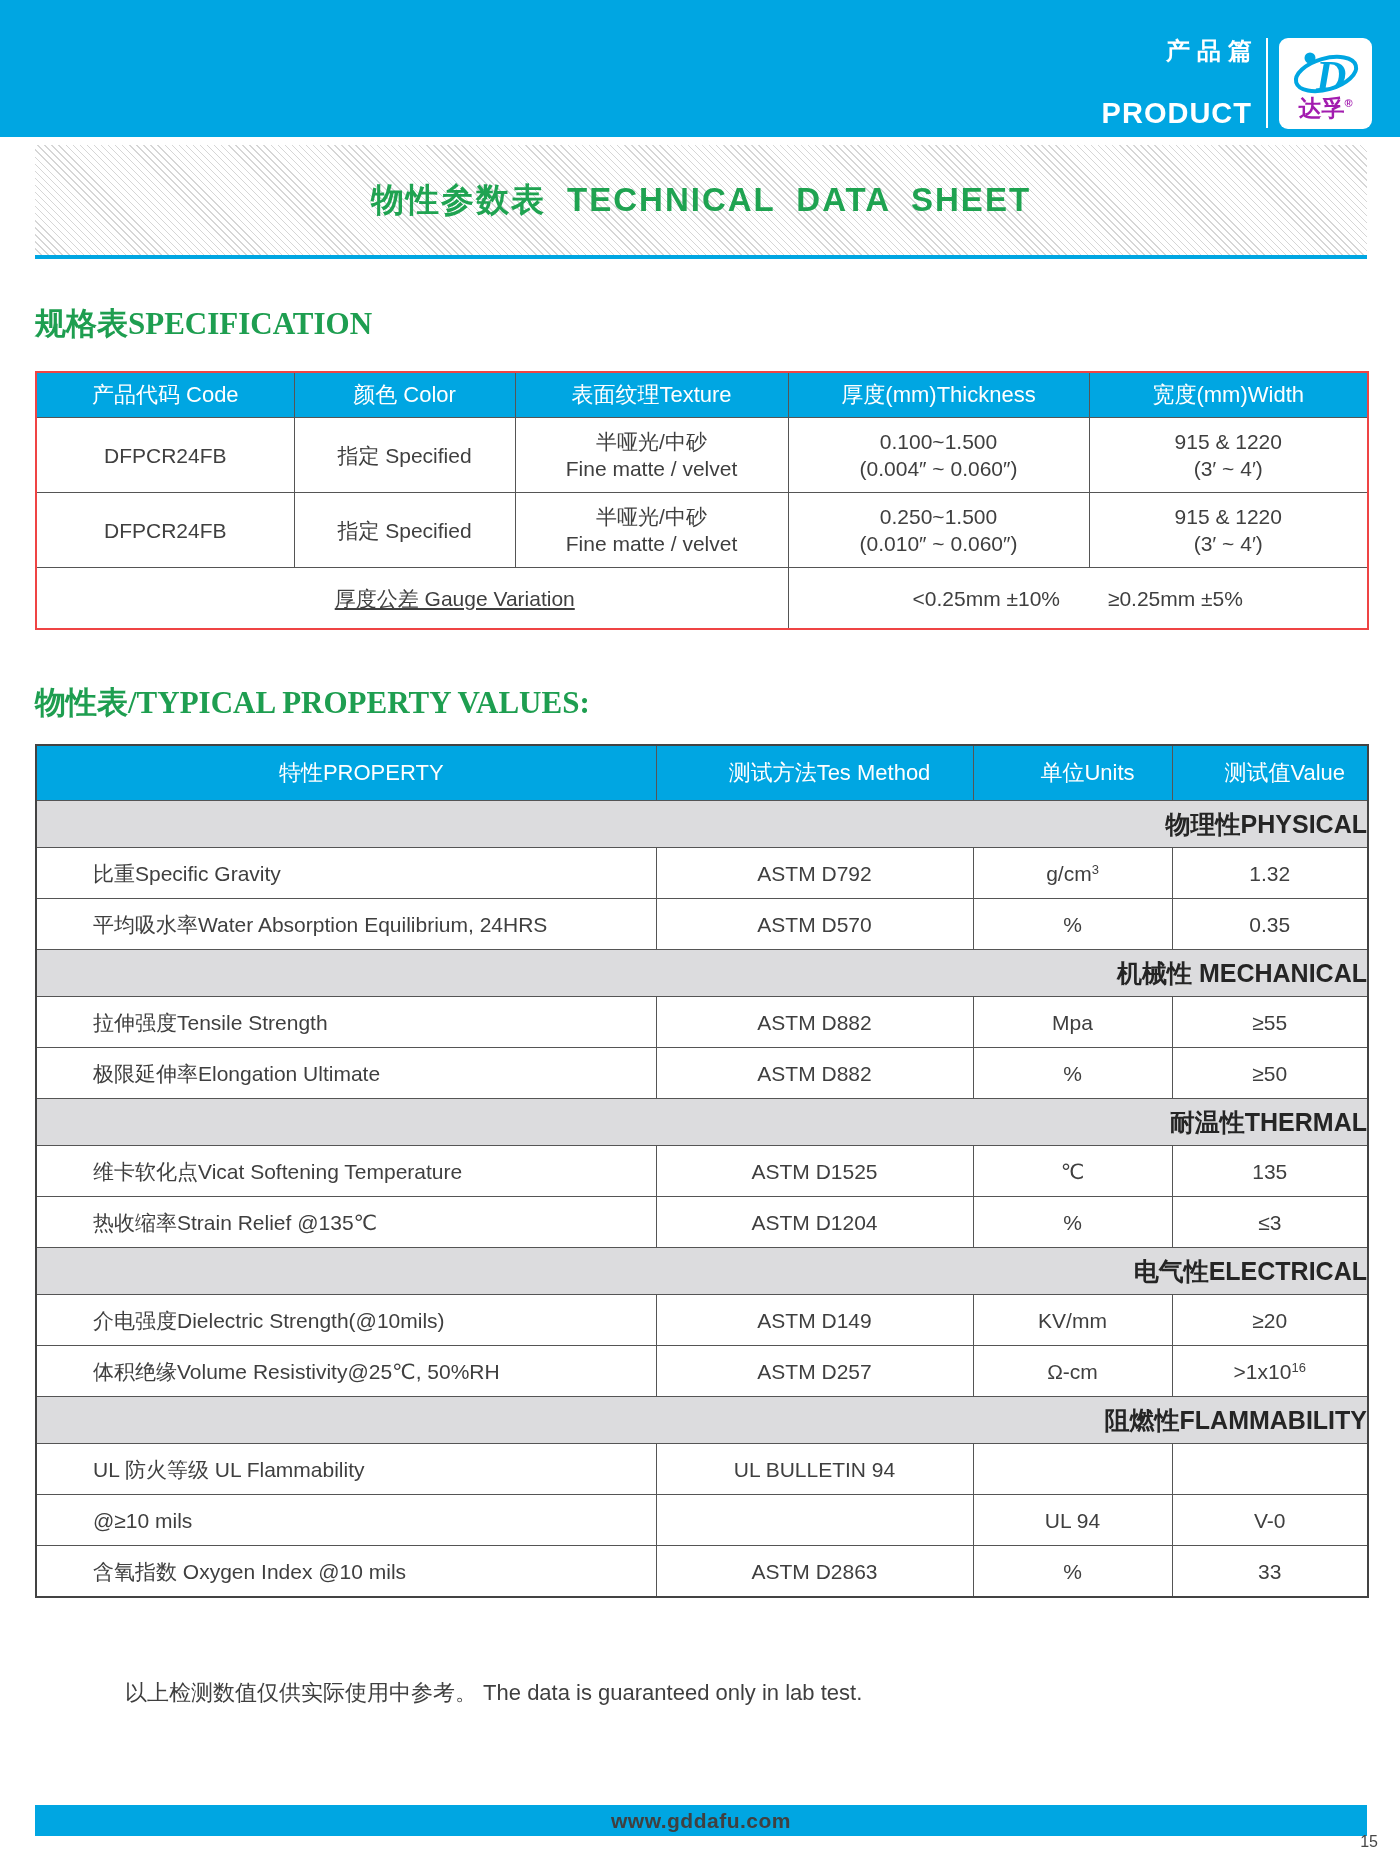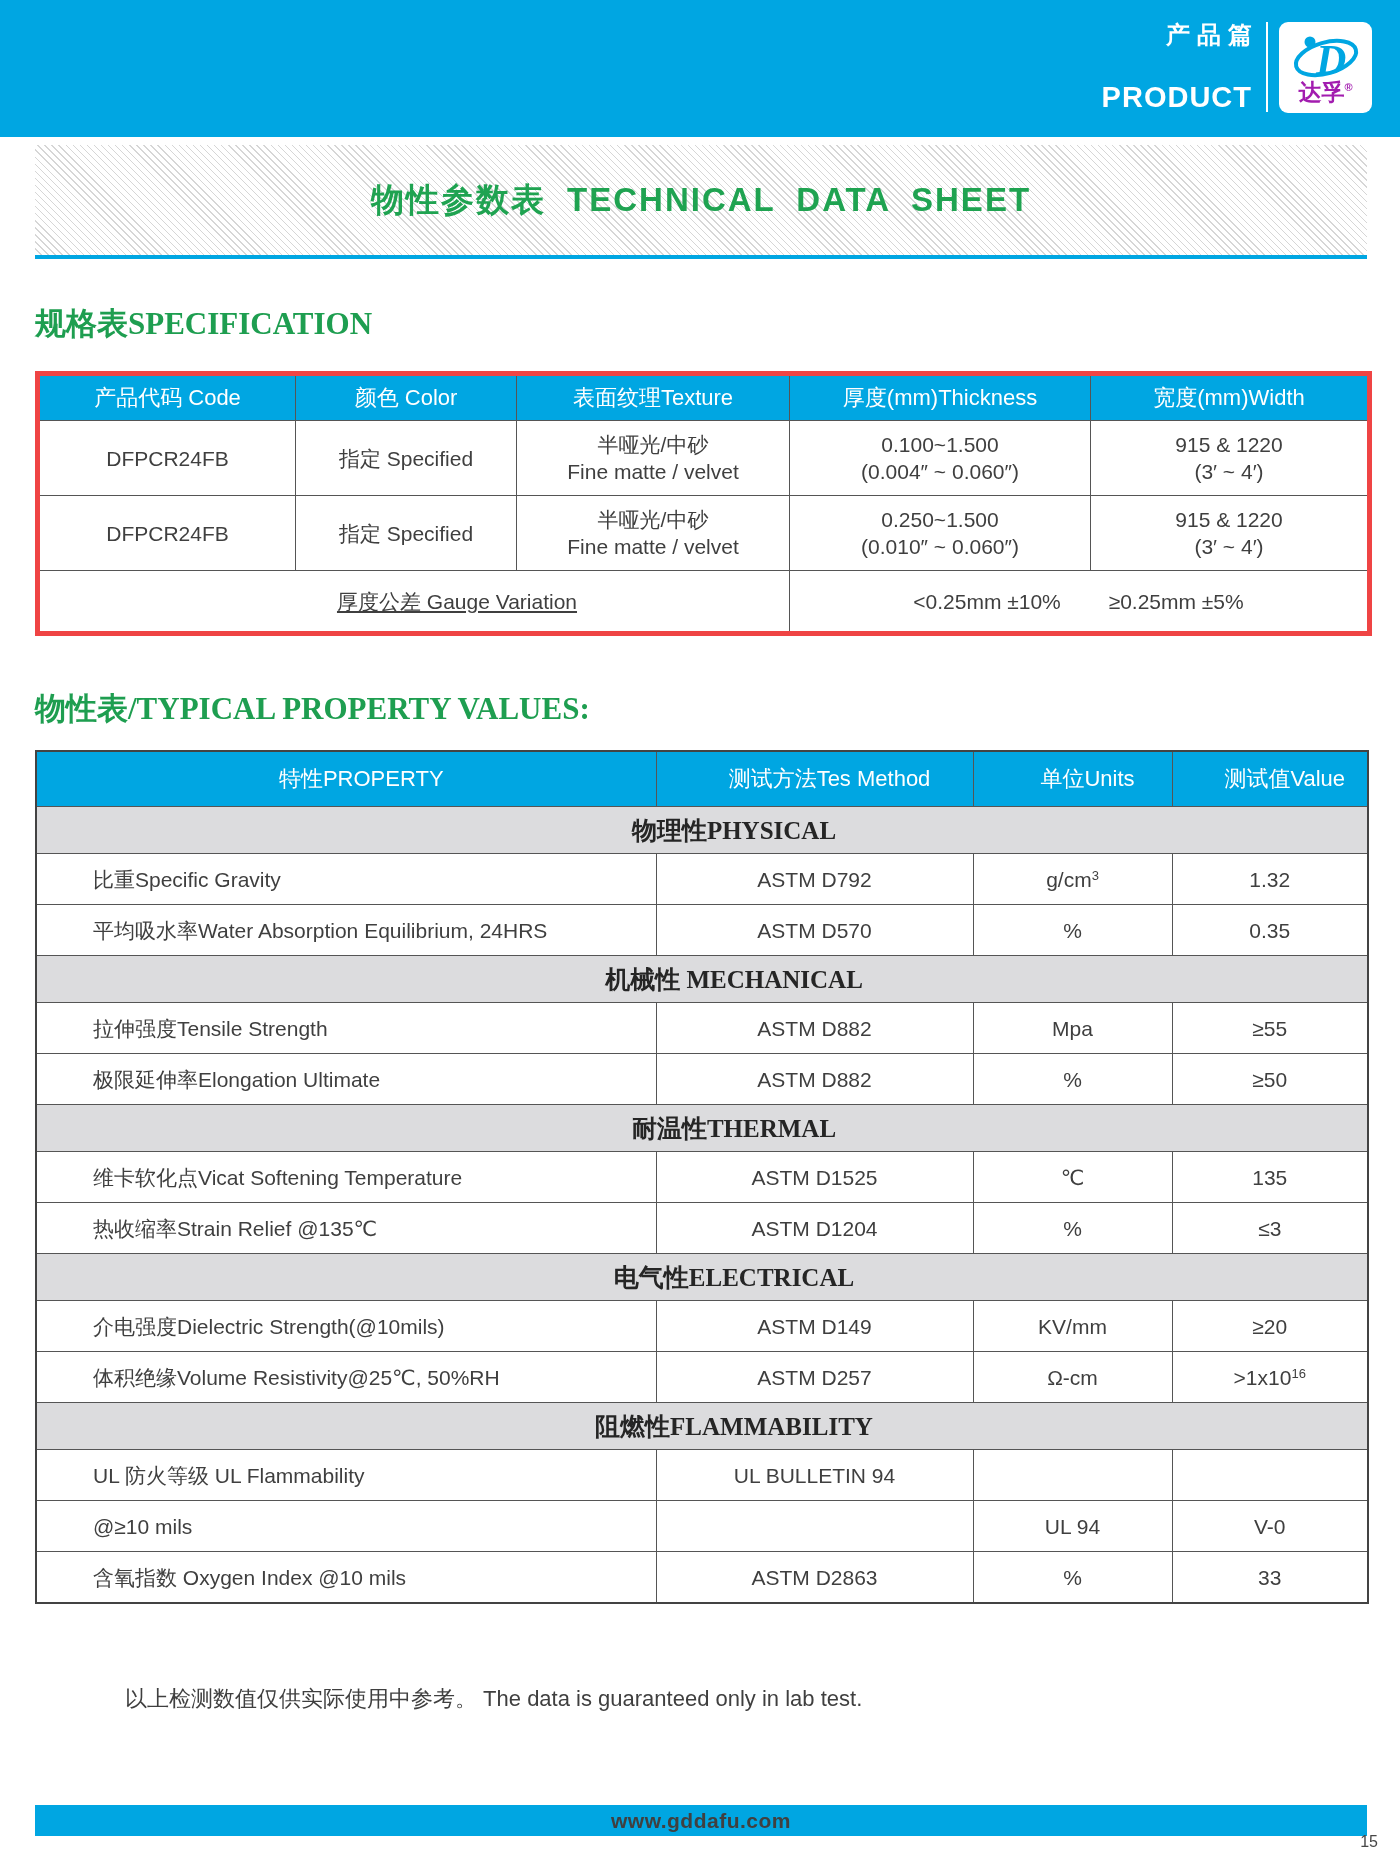--- a/index.html
+++ b/index.html
@@ -3,21 +3,21 @@
 <meta charset="utf-8">
 <style>
   html,body{margin:0;padding:0;}
   body{
     width:1400px;height:1851px;position:relative;background:#ffffff;
     font-family:"Liberation Sans","DejaVu Sans",sans-serif;color:#3f3f3f;
     overflow:hidden;
   }
   
   .topbar{height:137px;background:#00a6e2;position:relative;}
-  .topbar-right{position:absolute;right:28px;top:21px;display:flex;align-items:center;}
+  .topbar-right{position:absolute;right:28px;top:37px;display:flex;align-items:center;}
   .cat{ text-align:right;color:#fff;margin-right:14px;line-height:1.15;}
   .cat-cn{font-size:24px;font-weight:bold;letter-spacing:7px;margin-right:-7px;}
   .cat-en{font-size:29px;font-weight:bold;letter-spacing:1px;margin-top:32px;}
   .topbar-sep{width:2px;height:90px;background:#ffffff;margin-right:11px;}
   .logo-box{width:93px;height:91px;background:#ffffff;border-radius:9px;
     display:flex;flex-direction:column;align-items:center;justify-content:center;}
   .logo-name{font-size:23px;font-weight:bold;color:#a21caf;line-height:1;margin-top:-2px;}
   .logo-name sup{font-size:11px;}
   
   .banner{
@@ -31,39 +31,39 @@
     letter-spacing:2px;word-spacing:10px;
     background:rgba(255,255,255,0);
   }
   
   .green-heading{
     font-family:"Liberation Serif","DejaVu Serif",serif;font-weight:bold;
     color:#1e9e50;font-size:31px;margin:48px 0 0 35px;line-height:1.1;
   }
   
   table{border-collapse:collapse;table-layout:fixed;margin-left:35px;width:1332px;}
-  .spec-table{margin-top:30px;border:5px solid #ef4444;}
+  .spec-table{margin-top:30px;border:2px solid #ef4444;}
   .props-table{margin-top:24px;border:2px solid #434343;}
   th,td{border:1px solid #555555;}
   th{
     background:#00a6e2;color:#ffffff;font-weight:normal;font-size:22px;
     height:44px;padding:0;
   }
   .props-table th{height:54px;padding-left:30px;}
   td{font-size:21px;text-align:center;color:#3f3f3f;line-height:27px;padding:0;}
   .spec-table .data-row td{height:74px;}
   .gauge-row td{height:60px;}
   .gauge-label{text-align:center;padding-left:85px !important;text-decoration:underline;}
   .gauge-value span{display:inline-block;}
   .gauge-value span + span{margin-left:42px;}
   .props-table .prop-row td{height:50px;}
   .props-table .prop-cell{text-align:left;padding-left:56px;}
   .section-row td{
-    height:46px;background:#dcdcde;text-align:center;padding-left:64px;
-    font-family:Liberation Serif, serif;font-weight:bold;
+    height:46px;background:#dcdcde;text-align:right;padding-left:64px;
+    font-family:Liberation Sans, sans-serif;font-weight:bold;
     font-size:25px;color:#252525;
   }
   sup.sp{font-size:13px;line-height:0;position:relative;top:-0.55em;vertical-align:baseline;}
   
   .note{margin:80px 0 0 125px;font-size:22px;color:#3f3f3f;}
   .footbar{
     position:absolute;top:1805px;left:35px;width:1332px;height:31px;background:#00a6e2;
     display:flex;align-items:center;justify-content:center;
     color:#404040;font-size:21px;font-weight:bold;letter-spacing:0.5px;
   }

